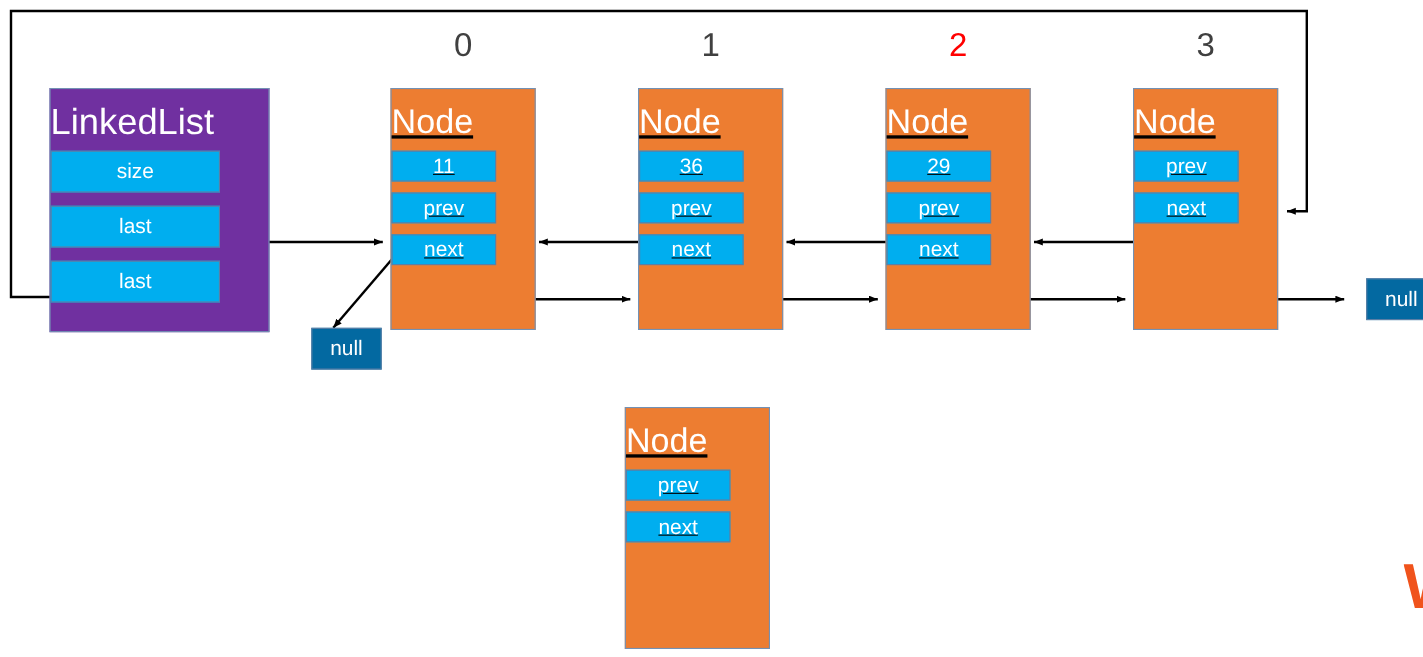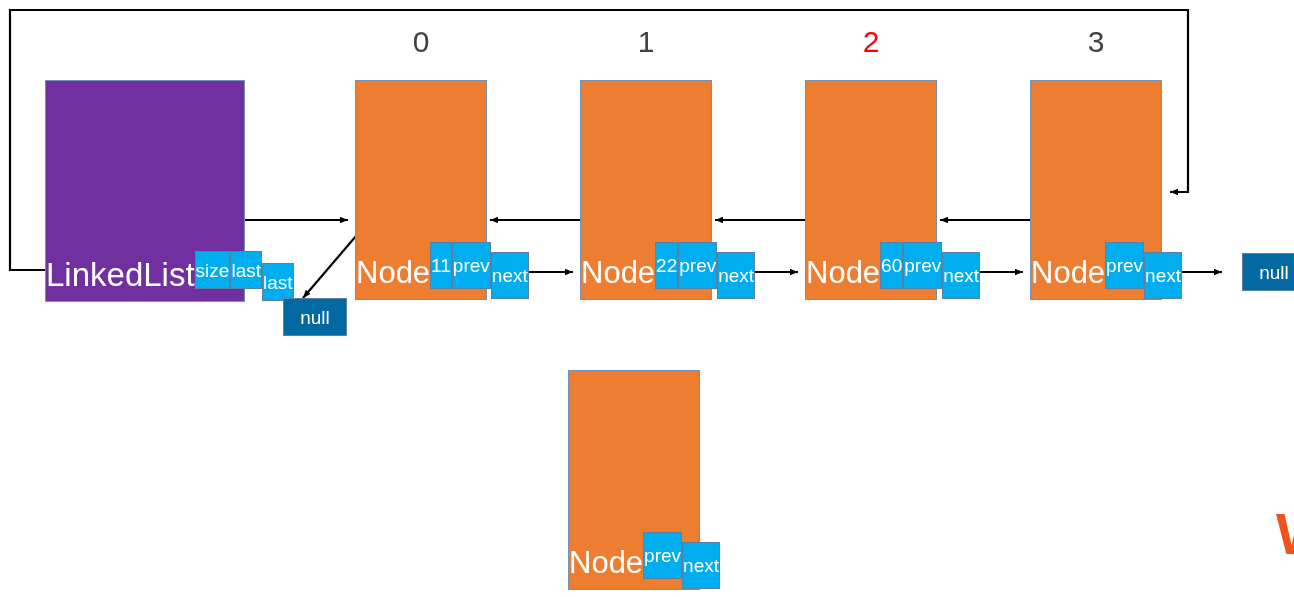--- a/index.html
+++ b/index.html
@@ -38,25 +38,25 @@
     font-family: "Liberation Sans", sans-serif;
   }
   .index-label.highlight { color: #FF0000; }
 
   
   .struct-box {
     position: absolute;
     box-sizing: border-box;
     border: 1px solid #7391B4;
     display: flex;
-    flex-direction: row;
-    align-items: flex-end;
+    flex-direction: column;
+    align-items: flex-start;
   }
   .struct-box.linkedlist { background: #7030A0; }
-  .struct-box.node { background: #ED7D31; }
+  .struct-box.node { background: #ED7D31; text-decoration: underline; }
 
   .struct-title {
     color: #ffffff;
     font-size: 33px;
     line-height: 40px;
     margin-top: 10px;
     margin-bottom: 6px;
     white-space: nowrap;
     font-family: "Liberation Sans", sans-serif;
   }
@@ -70,30 +70,30 @@
     font-size: 19px;
     line-height: 19px;
     display: flex;
     align-items: center;
     justify-content: center;
     font-family: "Liberation Sans", sans-serif;
   }
 
   
   .linkedlist .field {
-    width: 142px;
+    width: 154px;
     height: 38px;
     margin-bottom: 12px;
   }
   .linkedlist .field:last-child { margin-bottom: 0; }
 
   
   .node .field {
     width: 95px;
-    height: 47px;
+    height: 28px;
     margin-bottom: 10px;
   }
   .node .field:last-child { margin-bottom: 0; }
 
   
   .null-box {
     position: absolute;
     box-sizing: border-box;
     background: #0369a1;
     border: 1px solid #5B7FA6;
@@ -180,28 +180,28 @@
 
   <div class="struct-box node" style="left:355px; top:80px; width:132px; height:220px;">
     <div class="struct-title small">Node</div>
     <div class="field">11</div>
     <div class="field">prev</div>
     <div class="field">next</div>
   </div>
 
   <div class="struct-box node" style="left:580px; top:80px; width:132px; height:220px;">
     <div class="struct-title small">Node</div>
-    <div class="field">22</div>
+    <div class="field">36</div>
     <div class="field">prev</div>
     <div class="field">next</div>
   </div>
 
   <div class="struct-box node" style="left:805px; top:80px; width:132px; height:220px;">
     <div class="struct-title small">Node</div>
-    <div class="field">60</div>
+    <div class="field">29</div>
     <div class="field">prev</div>
     <div class="field">next</div>
   </div>
 
   <div class="struct-box node" style="left:1030px; top:80px; width:132px; height:220px;">
     <div class="struct-title small">Node</div>
     <div class="field">prev</div>
     <div class="field">next</div>
   </div>
 

